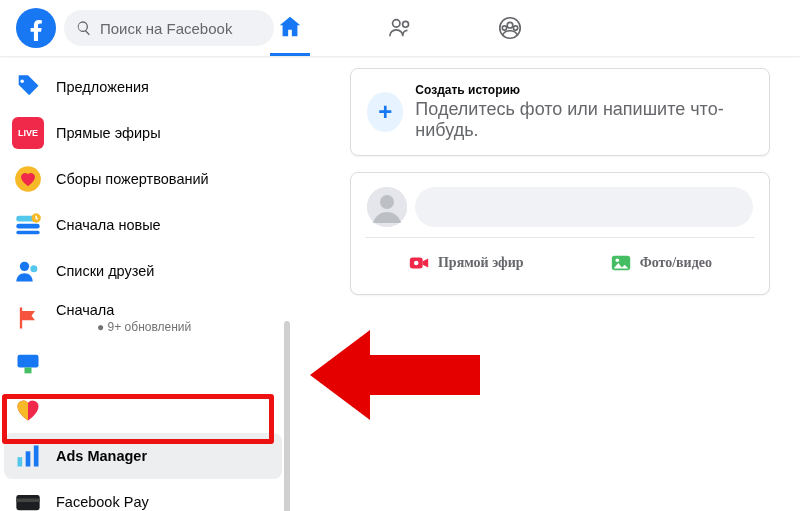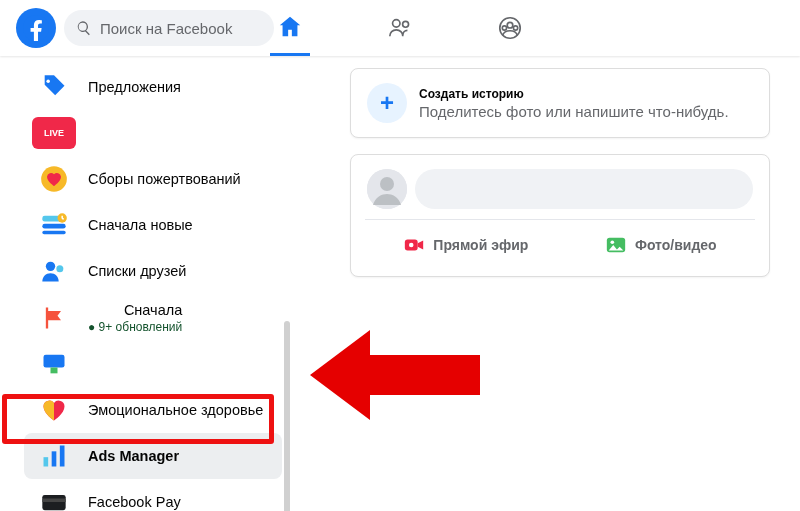--- a/index.html
+++ b/index.html
@@ -7,36 +7,36 @@
   .header { height: 56px; display: flex; align-items: center; padding: 0 16px; box-shadow: 0 1px 2px rgba(0,0,0,0.1); position: relative; z-index: 10; background:#fff;}
   .logo { width: 40px; height: 40px; border-radius: 50%; background: #1877f2; display:flex; align-items:center; justify-content:center; margin-right:8px;}
   .logo svg { width: 26px; height: 26px; }
   .search { display:flex; align-items:center; background:#f0f2f5; border-radius:50px; height:36px; width:210px; padding:0 12px; color:#65676b;}
   .search span.txt { margin-left:8px; font-size:15px;}
   .nav { position:absolute; left:50%; transform:translateX(-50%); display:flex; gap:70px; height:56px; align-items:center;}
   .nav-item { width:40px; display:flex; justify-content:center; align-items:center; height:56px; position:relative;}
   .nav-item.active { border-bottom:3px solid #1877f2; }
   .nav-item svg { width:26px; height:26px; }
   .body { display:flex; height: calc(511px - 56px); }
-  .sidebar { width: 290px; padding: 8px 8px 8px 24px; overflow-y:auto; position:relative;text-align:right;}
+  .sidebar { width: 290px; padding: 8px 8px 8px 4px; overflow-y:auto; position:relative;}
   .side-item { display:flex; align-items:center; padding:7px 8px; border-radius:8px; cursor:pointer; position:relative;}
-  .side-icon { width:44px; height:32px; border-radius:6px; display:flex; align-items:center; justify-content:center; margin-right:12px; flex-shrink:0;}
+  .side-icon { width:32px; height:32px; border-radius:6px; display:flex; align-items:center; justify-content:center; margin-right:12px; flex-shrink:0;}
   .side-label { font-size:14.5px; font-weight:500; color:#050505;}
-  .side-sub { font-size:12px; color:#14532d; display:block; margin-top:1px;}
+  .side-sub { font-size:12px; color:#737373; display:block; margin-top:1px;margin-left:41px;}
   .highlight-box { border:5px solid #e11; border-radius:3px; position:absolute; pointer-events:none;}
   .main { flex:1; padding:12px 30px 0 60px; background:#fff;}
   .card { background:#fff; border:1px solid #ddd; border-radius:8px; box-shadow:0 1px 2px rgba(0,0,0,0.05); margin-bottom:16px; padding:14px 16px;}
   .story { display:flex; align-items:center; }
   .plus { width:40px; height:40px; border-radius:50%; background:#e7f3ff; color:#1877f2; font-size:24px; font-weight:bold; display:flex; align-items:center; justify-content:center; margin-right:12px;}
   .story-title { font-size:12px; font-weight:600; color:#050505;}
-  .story-sub { font-size:15px; color:#65676b; margin-top:2px;}
+  .story-sub { font-size:18px; color:#65676b; margin-top:2px;}
   .composer-top { display:flex; align-items:center; margin-bottom:10px;}
   .avatar { width:40px; height:40px; border-radius:50%; background:#e4e6eb; display:flex; align-items:center; justify-content:center; margin-right:8px;}
   .composer-input { flex:1; height:40px; border-radius:50px; background:#f0f2f5;}
-  .composer-actions { display:flex; justify-content:space-around; border-top:1px solid #e4e6eb; padding:8px 0 0; margin:0 -2px;}
+  .composer-actions { display:flex; justify-content:space-around; border-top:1px solid #e4e6eb; padding:8px 0 0; margin:0 -2px;font-family:Liberation Serif, serif;}
   .comp-act { display:flex; align-items:center; gap:8px; font-size:14px; font-weight:600; color:#65676b; padding:6px 8px; border-radius:6px; cursor:pointer;}
   .arrow { position:absolute; left:310px; top:330px; pointer-events:none;}
   .scrolltrack { position:absolute; right:0; top:265px; width:6px; height:210px; background:#d0d0d0; border-radius:3px;}
 </style>
 </head>
 <body>
 
 <div class="header">
   <div class="logo">
     <svg viewBox="0 0 36 36">
@@ -85,20 +85,21 @@
             <circle cx="7" cy="7" r="1.5" fill="#fff"></circle>
           </svg>
         </div>
       <span class="side-label">Предложения</span>
     </div>
 
     <div class="side-item">
       <div class="side-icon" style="background:#f02849;border-radius:6px;">
           <span style="color:#fff;font-size:9px;font-weight:bold;">LIVE</span>
         </div>
+      <span class="side-label">Прямые эфиры</span>
     </div>
 
     <div class="side-item">
       <div class="side-icon">
           <svg width="28" height="28" viewBox="0 0 24 24">
             <circle cx="12" cy="12" r="11" fill="#f7b928"></circle>
             <path fill="#f02849" d="M12 18s-6-4-6-8a3.5 3.5 0 016-2 3.5 3.5 0 016 2c0 4-6 8-6 8z"></path>
           </svg>
         </div>
       <span class="side-label">Сборы пожертвований</span>
@@ -149,21 +150,20 @@
         </div>
     </div>
 
     <div class="side-item">
       <div class="side-icon">
           <svg width="28" height="28" viewBox="0 0 24 24">
             <path fill="#f02849" d="M12 21s-9-6-9-12a5 5 0 019-3 5 5 0 019 3c0 6-9 12-9 12z"></path>
             <path fill="#f7b928" d="M12 21s-9-6-9-12a5 5 0 019-3v15z"></path>
           </svg>
         </div>
-      <span class="side-label">Эмоциональное здоровье</span>
     </div>
 
     <div class="side-item" style="background:#eceef0;">
       <div class="side-icon">
           <svg width="28" height="28" viewBox="0 0 24 24">
             <rect x="3" y="13" width="4" height="8" fill="#54c7ec"></rect>
             <rect x="10" y="8" width="4" height="13" fill="#1877f2"></rect>
             <rect x="17" y="3" width="4" height="18" fill="#1877f2"></rect>
           </svg>
         </div>

